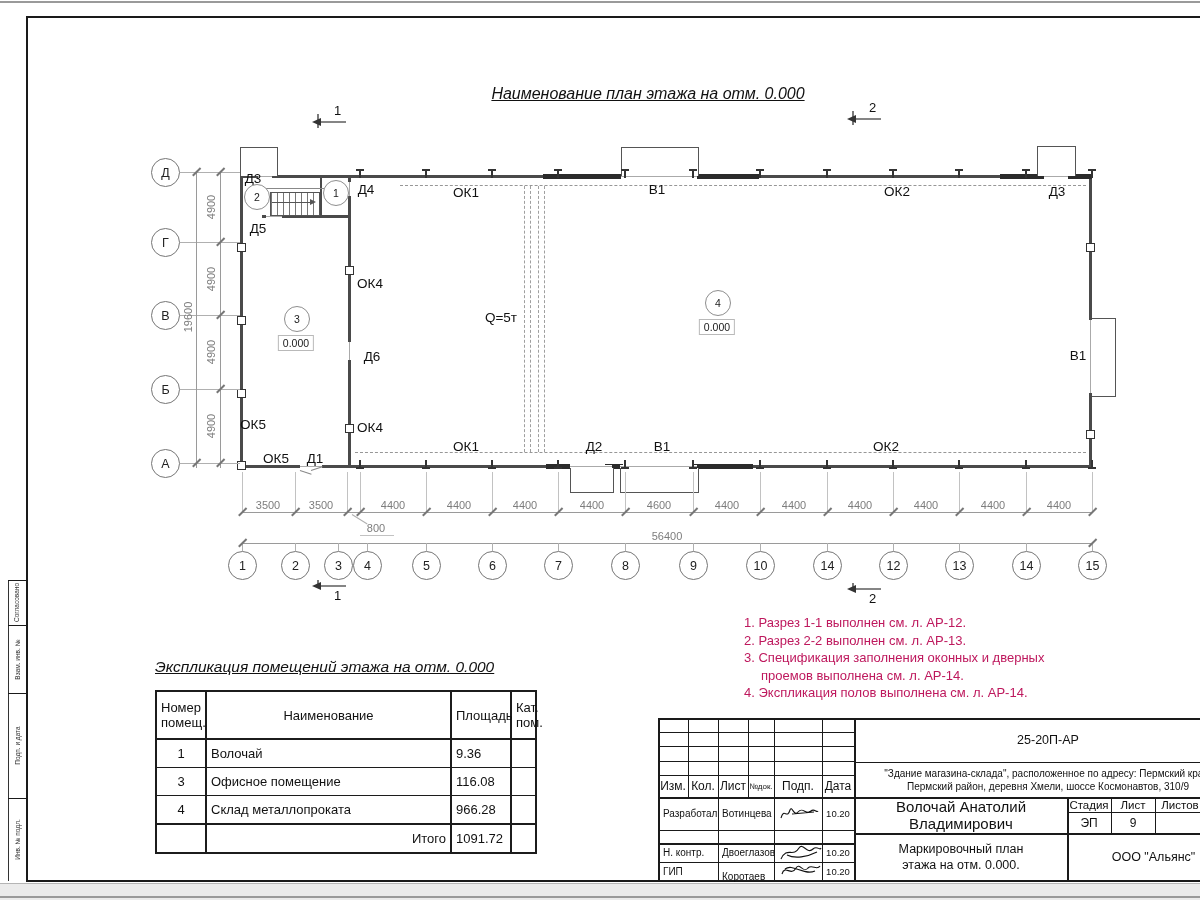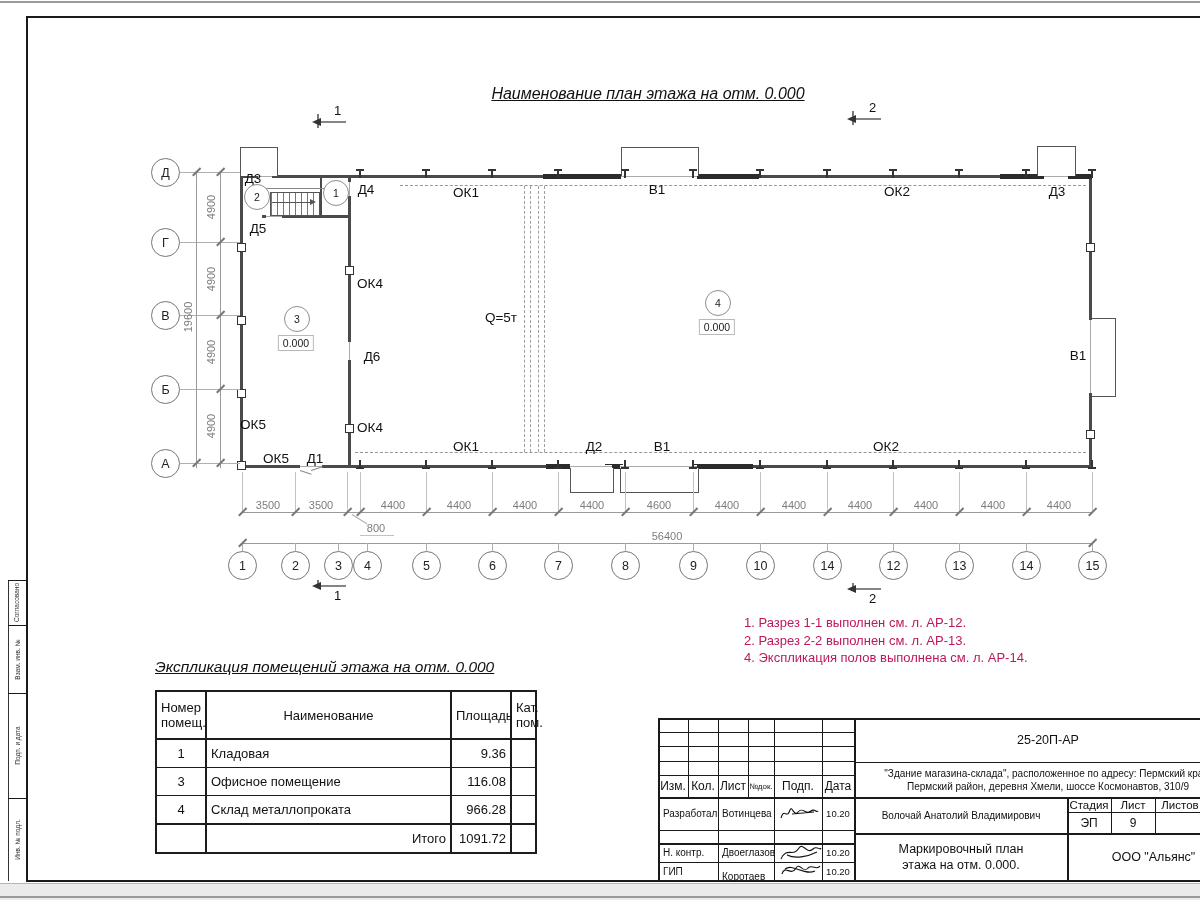--- a/index.html
+++ b/index.html
@@ -38,21 +38,21 @@
   #expl-wrap{position:absolute;left:155px;top:658px;width:380px;}
   #expl-title{font-style:italic;font-size:15.5px;text-decoration:underline;text-align:left;
               margin-bottom:14px;color:#111;}
   table.expl{border-collapse:collapse;width:380px;table-layout:fixed;}
   table.expl th,table.expl td{border:2px solid #1c1c1c;font-weight:normal;font-size:13px;
               padding:2px 4px;background:#fff;color:#111;}
   table.expl td{border-top-width:1px;border-bottom-width:1px;}
   table.expl th{height:42px;}
   table.expl td{height:23px;}
   table.expl tr.total td{border-bottom-width:2px;border-top-width:2px;}
-  td.cnum{text-align:center;} td.carea{text-align:right;} td.ctot{text-align:right;padding-right:5px;}
+  td.cnum{text-align:center;} td.carea{text-align:left;} td.ctot{text-align:right;padding-right:5px;}
   
   #notes{position:absolute;left:744px;top:614px;width:322px;font-size:13px;color:#be185d;line-height:17.5px;}
   #notes .note{padding-left:17px;text-indent:-17px;}
   
   .tbcell{position:absolute;display:flex;align-items:center;justify-content:center;
           text-align:center;color:#111;overflow:hidden;}
   .vtext{position:absolute;display:flex;align-items:center;justify-content:center;}
   .vtext span{transform:rotate(-90deg);font-size:6.5px;color:#333;white-space:nowrap;}
   .sig{position:absolute;}
 </style>
@@ -367,21 +367,21 @@
           <tr id="expl-head">
             <th>Номер помещ.</th>
             <th>Наименование</th>
             <th>Площадь</th>
             <th>Кат. пом.</th>
           </tr>
         </thead>
       <tbody id="expl-body">
           <tr>
             <td class="cnum">1</td>
-            <td>Кладовая</td>
+            <td>Волочай</td>
             <td class="carea">9.36</td>
             <td></td>
           </tr>
           <tr>
             <td class="cnum">3</td>
             <td>Офисное помещение</td>
             <td class="carea">116.08</td>
             <td></td>
           </tr>
           <tr>
@@ -396,20 +396,21 @@
   <td class="carea">1091.72</td>
   <td></td>
           </tr>
         </tbody>
     </table>
   </div>
 
   <div id="notes">
       <div class="note">1. Разрез 1-1 выполнен см. л. АР-12.</div>
       <div class="note">2. Разрез 2-2 выполнен см. л. АР-13.</div>
+      <div class="note">3. Спецификация заполнения оконных и дверных проемов выполнена см. л. АР-14.</div>
       <div class="note">4. Экспликация полов выполнена см. л. АР-14.</div>
     </div>
 
   <div id="titleblock">
     <div id="tb-lines">
         <div class="ln-dark" style="left: 658px; top: 718px; width: 542px; height: 2px;"></div>
         <div class="ln-dark" style="left: 658px; top: 732px; width: 196px; height: 1px;"></div>
         <div class="ln-dark" style="left: 658px; top: 746px; width: 196px; height: 1px;"></div>
         <div class="ln-dark" style="left: 658px; top: 761px; width: 196px; height: 1px;"></div>
         <div class="ln-dark" style="left: 658px; top: 775px; width: 196px; height: 1px;"></div>
@@ -429,21 +430,21 @@
         <div class="ln-dark" style="left: 854px; top: 718px; width: 2px; height: 162px;"></div>
         <div class="ln-dark" style="left: 1067px; top: 797px; width: 2px; height: 83px;"></div>
         <div class="ln-dark" style="left: 1111px; top: 797px; width: 1px; height: 36px;"></div>
         <div class="ln-dark" style="left: 1155px; top: 797px; width: 1px; height: 36px;"></div>
       </div>
     <div class="tbcell" style="left:856px;top:718px;width:384px;height:44px;font-size:12.5px;">25-20П-АР</div>
     <div class="tbcell" style="left:856px;top:762px;width:384px;height:35px;font-size:10px;line-height:13px;flex-direction:column;">
       <div>"Здание магазина-склада", расположенное по адресу: Пермский край,</div>
       <div>Пермский район, деревня Хмели, шоссе Космонавтов, 310/9</div>
     </div>
-    <div class="tbcell" style="left:856px;top:797px;width:210px;height:36px;font-size:10px;">Волочай Анатолий Владимирович</div>
+    <div class="tbcell" style="left:856px;top:797px;width:210px;height:36px;font-size:15px;">Волочай Анатолий Владимирович</div>
     <div class="tbcell" style="left:856px;top:833px;width:210px;height:47px;font-size:12.5px;line-height:16px;flex-direction:column;">
       <div>Маркировочный план</div>
       <div>этажа на отм. 0.000.</div>
     </div>
     <div class="tbcell" style="left:1067px;top:797px;width:44px;height:15px;font-size:11.5px;">Стадия</div>
     <div class="tbcell" style="left:1111px;top:797px;width:44px;height:15px;font-size:11.5px;">Лист</div>
     <div class="tbcell" style="left:1155px;top:797px;width:50px;height:15px;font-size:11.5px;">Листов</div>
     <div class="tbcell" style="left:1067px;top:812px;width:44px;height:21px;font-size:12px;">ЭП</div>
     <div class="tbcell" style="left:1111px;top:812px;width:44px;height:21px;font-size:12px;">9</div>
     <div class="tbcell" style="left:1067px;top:833px;width:173px;height:47px;font-size:12.5px;">ООО "Альянс"</div>

